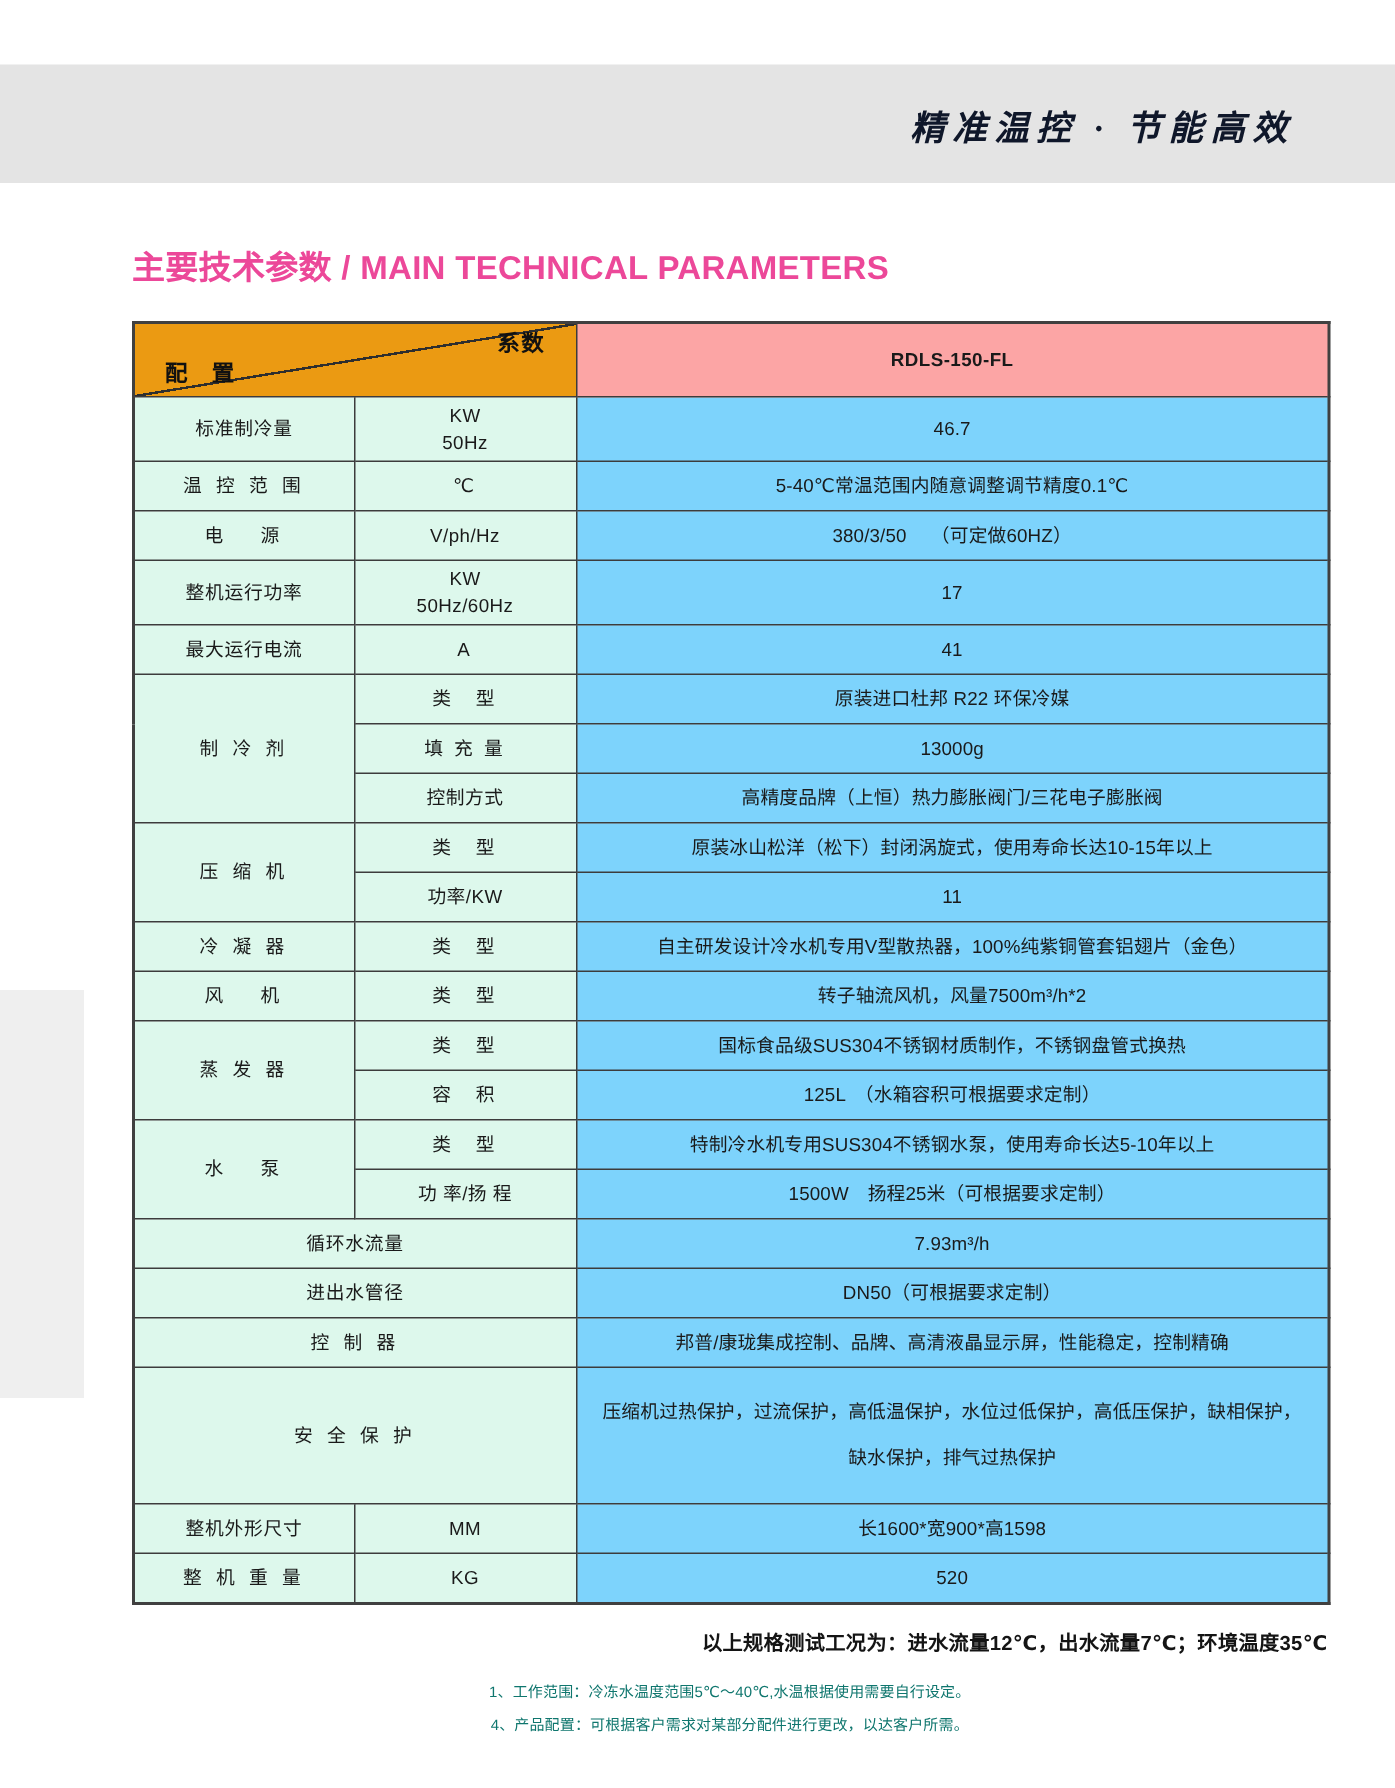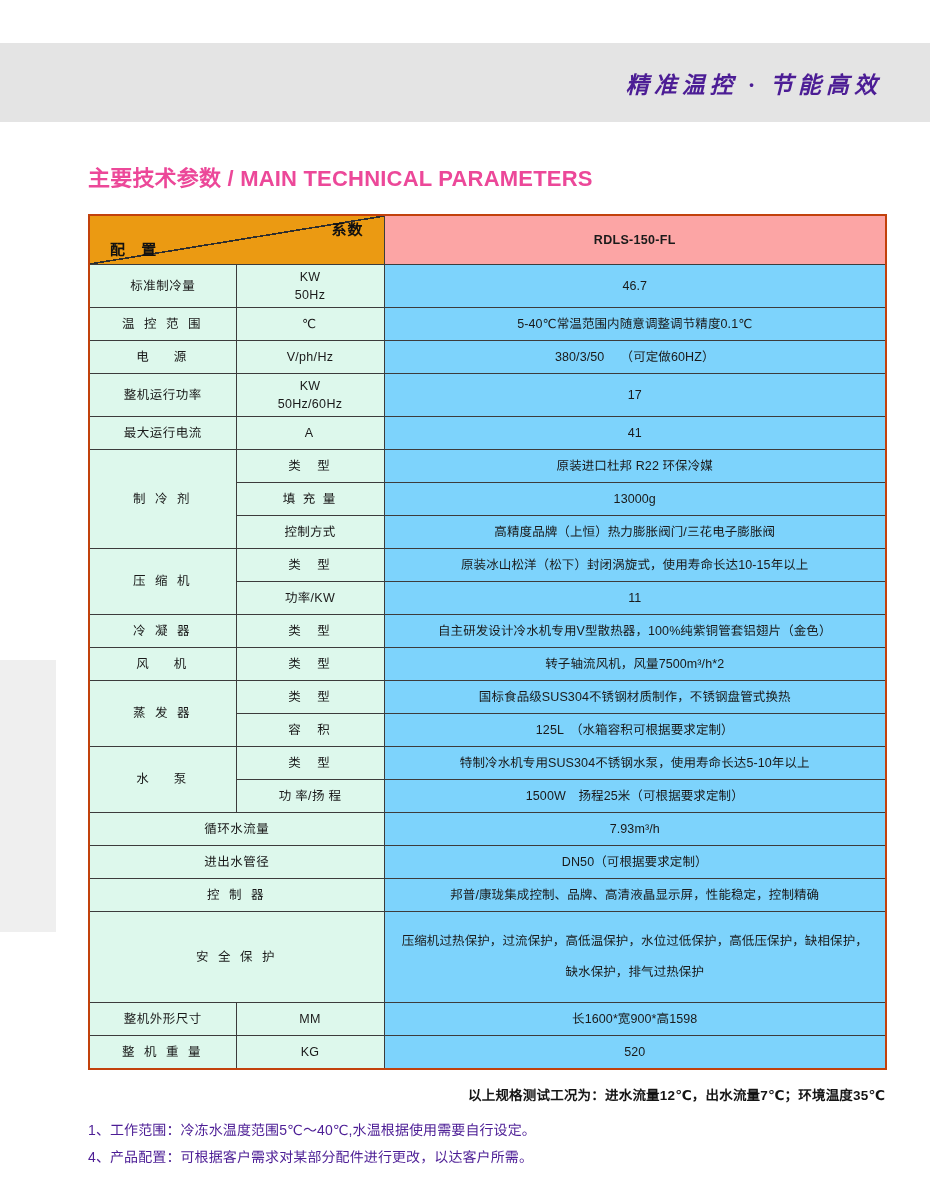--- a/index.html
+++ b/index.html
@@ -39,22 +39,22 @@
     display: flex;
     align-items: center;
     justify-content: flex-end;
   }
   .banner-tagline {
     font-family: "Liberation Serif", "DejaVu Serif", serif;
     font-size: 23px;
     font-weight: 700;
     font-style: italic;
     letter-spacing: 5px;
-    color: #4c1d95;
-    margin-right: 48px;
+    color: #0f172a;
+    margin-right: 67px;
     white-space: nowrap;
     text-align: center;
   }
 
   
   .content {
     position: absolute;
     left: 88px;
     top: 160px;
     width: 797px;
@@ -67,21 +67,21 @@
     letter-spacing: 0.2px;
     margin: 0 0 22px 0;
     white-space: nowrap;
   }
 
   
   table.spec {
     border-collapse: collapse;
     table-layout: fixed;
     width: 797px;
-    border: 2px solid #c2410c;
+    border: 2px solid #404040;
   }
   table.spec td {
     border: 1px solid #3c3c3c;
     padding: 0 6px;
     font-size: 12.5px;
     line-height: 1.45;
     text-align: center;
     vertical-align: middle;
     color: #1a1a1a;
   }
@@ -168,24 +168,25 @@
     letter-spacing: 0.2px;
     text-align: right;
   }
   .note-label {
     font-size: 13px;
     font-weight: 700;
     color: #141414;
     margin: 0 0 8px 0;
   }
   .note-item {
-    font-size: 14px;
-    color: #4c1d95;
+    font-size: 10px;
+    color: #0f766e;
     margin: 0 0 7px 0;
     letter-spacing: 0.1px;
+    text-align: center;
   }
 </style>
 </head>
 <body>
 
 <div class="side-band"></div>
 
 <div class="banner">
   <div class="banner-tagline">精准温控 · 节能高效</div>
 </div>

